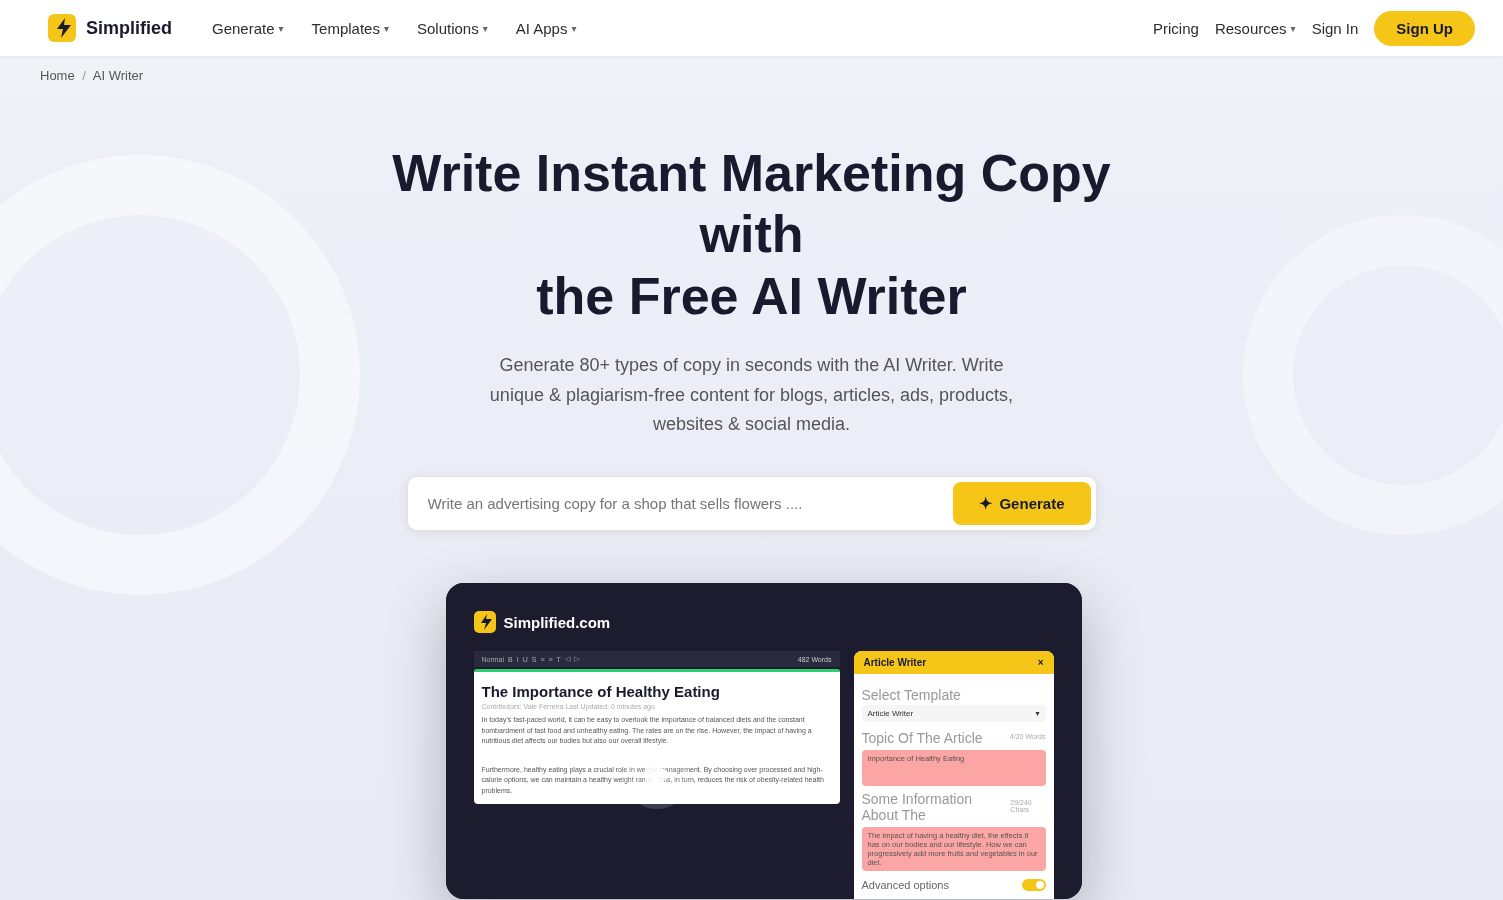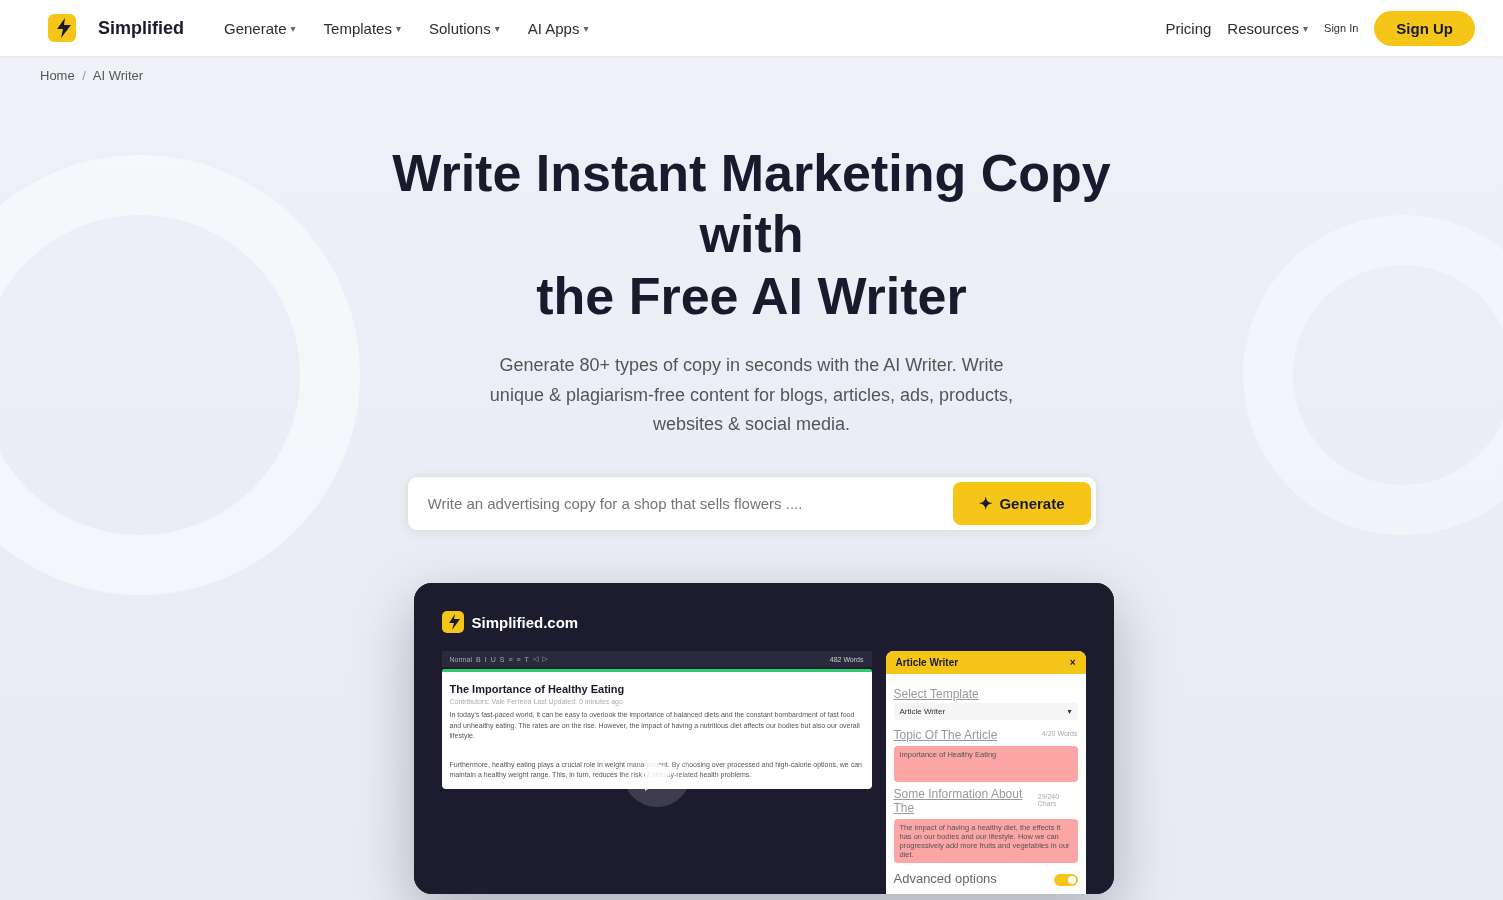--- a/index.html
+++ b/index.html
@@ -17,21 +17,21 @@
       align-items: center;
       padding: 0 28px;
       height: 56px;
       position: relative;
       z-index: 10;
       box-shadow: 0 1px 3px rgba(0,0,0,0.06);
     }
     .nav-logo {
       display: flex;
       align-items: center;
-      gap: 22px;
+      gap: 10px;
       text-decoration: none;
       margin-right: 28px;
       padding-left: 20px;
     }
     .logo-icon {
       width: 28px;
       height: 28px;
     }
     .logo-text {
       font-size: 18px;
@@ -74,21 +74,21 @@
     .nav-resources {
       display: flex;
       align-items: center;
       gap: 4px;
       font-size: 15px;
       color: #2d2d2d;
       font-weight: 500;
       cursor: pointer;
     }
     .nav-signin {
-      font-size: 11px;
+      font-size: 15px;
       color: #2d2d2d;
       font-weight: 500;
       cursor: pointer;
     }
     .nav-signup {
       background: #f5c518;
       color: #1a1a2e;
       border: none;
       border-radius: 24px;
       padding: 9px 22px;
@@ -201,21 +201,21 @@
       display: flex;
       align-items: center;
       gap: 7px;
       margin: 5px;
       white-space: nowrap;
     }
     .gen-icon { font-size: 16px; }
 
     
     .video-preview {
-      width: 700px;
+      width: 636px;
       max-width: 95vw;
       border-radius: 18px;
       overflow: hidden;
       background: #1a1a2e;
       box-shadow: 0 20px 60px rgba(0,0,0,0.25);
       position: relative;
       z-index: 1;
       margin-left: 24px;
     }
     .video-inner {
@@ -300,25 +300,24 @@
       color: #1a1a2e;
       display: flex;
       align-items: center;
       justify-content: space-between;
     }
     .article-panel-body {
       padding: 8px;
       background: #fff;
     }
     .panel-label {
-      font-size: 12px;
+      font-size: 14px;
       color: #999;
       margin-bottom: 2px;
       margin-top: 5px;
-      text-decoration: underline;
     }
     .panel-select {
       background: #f5f5f5;
       border-radius: 4px;
       padding: 4px 6px;
       font-size: 8px;
       color: #333;
       display: flex;
       align-items: center;
       justify-content: space-between;
@@ -342,21 +341,21 @@
       min-height: 36px;
       margin-top: 2px;
     }
     .article-doc {
       background: #fff;
       border-radius: 4px;
       padding: 8px;
       position: relative;
     }
     .article-doc-title {
-      font-size: 11px;
+      font-size: 15px;
       font-weight: 700;
       color: #1a1a2e;
       margin-bottom: 3px;
     }
     .article-doc-meta {
       font-size: 7px;
       color: #aaa;
       margin-bottom: 5px;
     }
     .article-doc-text {
@@ -396,24 +395,24 @@
     .panel-toggle::after {
       content: '';
       position: absolute;
       right: 2px; top: 2px;
       width: 8px; height: 8px;
       background: #fff;
       border-radius: 50%;
     }
     .advanced-row {
       display: flex;
-      align-items: flex-end;
+      align-items: center;
       justify-content: space-between;
       margin-top: 8px;
-      font-size: 13px;
+      font-size: 11px;
       color: #666;
     }
   </style>
 </head>
 <body>
 
 <nav>
   <a class="nav-logo" href="#">
 
     <svg class="logo-icon" viewBox="0 0 28 28" fill="none">

